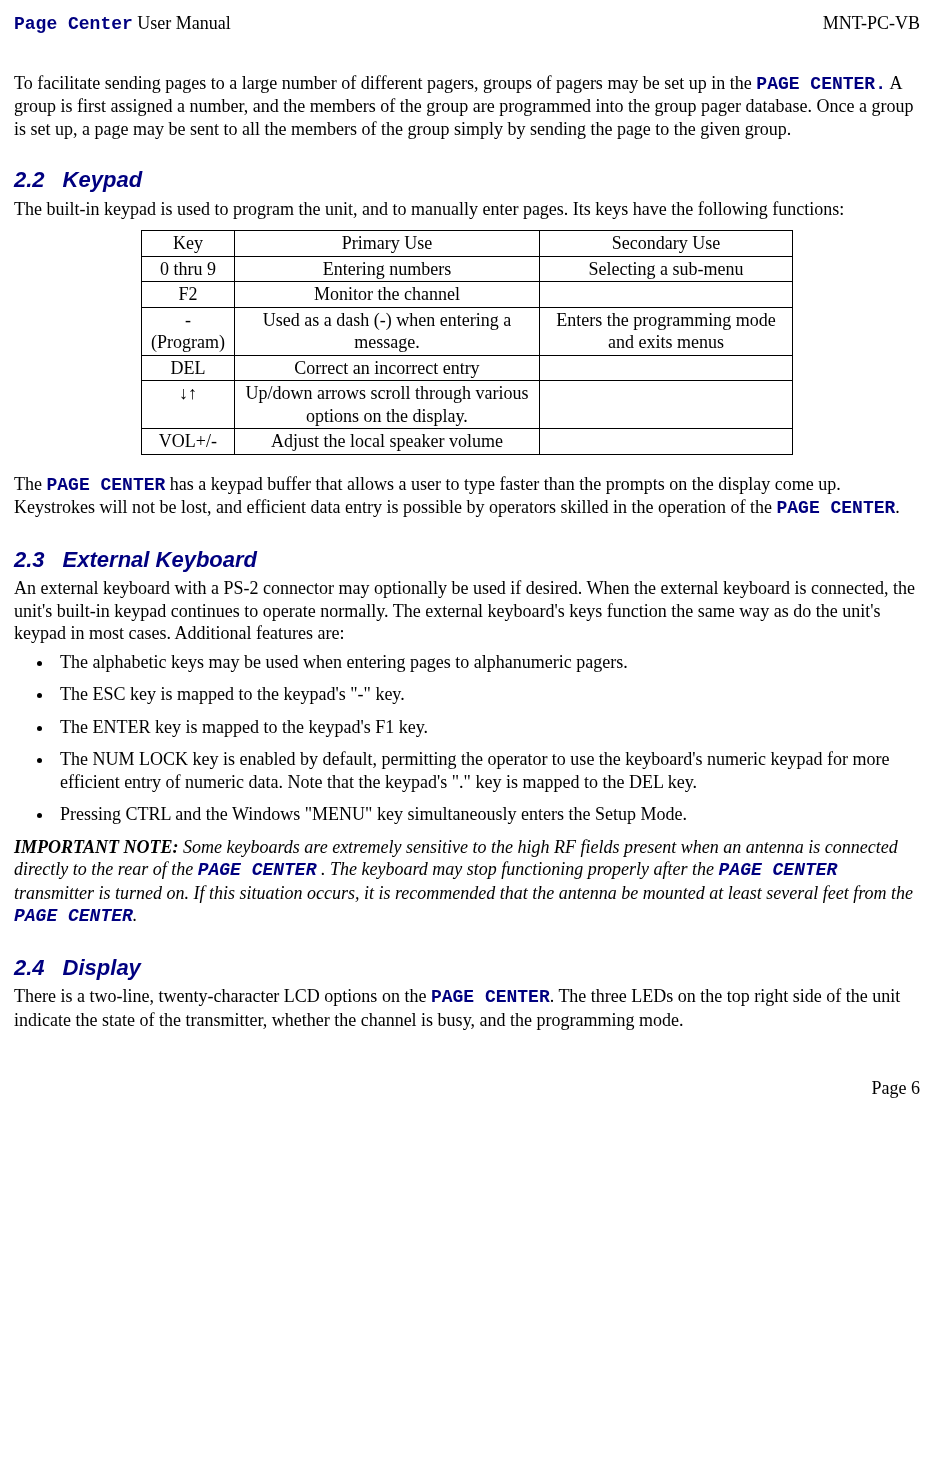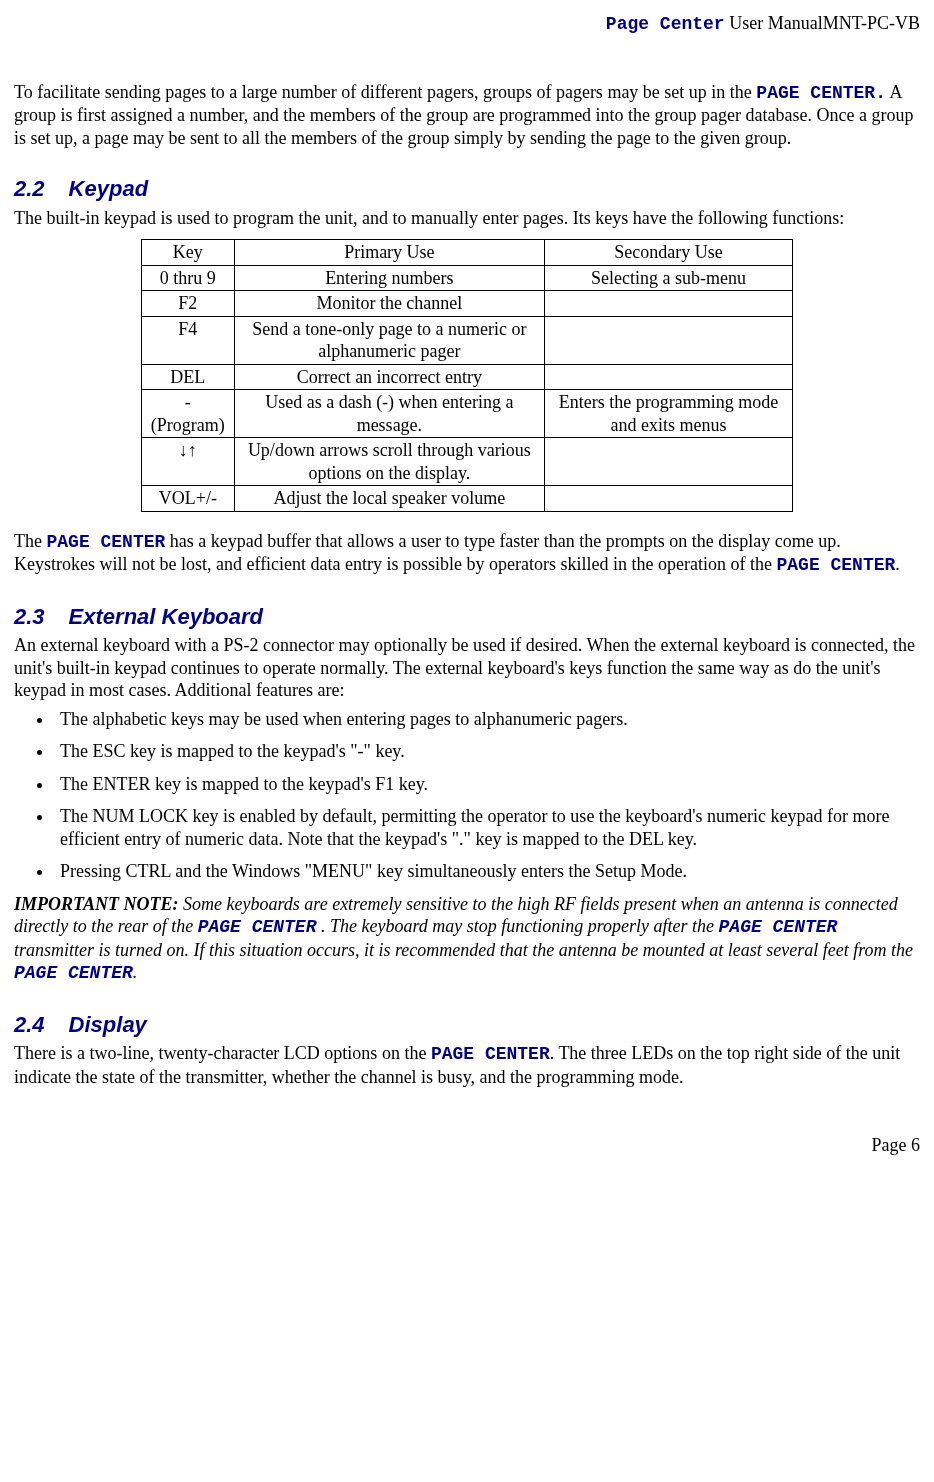--- a/index.html
+++ b/index.html
@@ -8,22 +8,22 @@
     line-height: 1.25;
     margin: 0;
     padding: 12px 14px 40px 14px;
     color: #000;
     background: #fff;
     width: 934px;
     box-sizing: border-box;
   }
   .header {
     display: flex;
-    justify-content: flex-end;
-    margin-bottom: 45px;
+    justify-content: space-between;
+    margin-bottom: 36px;
   }
   .pc {
     font-family: "Courier New", Courier, monospace;
     font-weight: bold;
     color: #000080;
   }
   .pc-italic {
     font-family: "Courier New", Courier, monospace;
     font-weight: bold;
     font-style: italic;
@@ -32,21 +32,21 @@
   p { margin: 0 0 4px 0; }
   .section-heading {
     font-family: Arial, Helvetica, sans-serif;
     font-weight: bold;
     font-style: italic;
     color: #000080;
     font-size: 22px;
     margin-top: 26px;
     margin-bottom: 4px;
   }
-  .section-num { margin-right: 24px; }
+  .section-num { margin-right: 18px; }
   table.key-table {
     border-collapse: collapse;
     margin: 10px auto 18px auto;
     width: 72%;
     font-size: 18px;
     border-radius: 29px;
   }
   table.key-table td {
     border: 1px solid #000;
     padding: 1px 6px;
@@ -104,33 +104,28 @@
         <td>0 thru 9</td>
         <td>Entering numbers</td>
         <td>Selecting a sub-menu</td>
       </tr>
   <tr>
         <td>F2</td>
         <td>Monitor the channel</td>
         <td></td>
       </tr>
   <tr>
-        <td>F4</td>
-        <td>Send a tone-only page to a numeric or alphanumeric pager</td>
-        <td></td>
+        <td>- (Program)</td>
+        <td>Used as a dash (-) when entering a message.</td>
+        <td>Enters the programming mode and exits menus</td>
       </tr>
   <tr>
         <td>DEL</td>
         <td>Correct an incorrect entry</td>
         <td></td>
-      </tr>
-  <tr>
-        <td>- (Program)</td>
-        <td>Used as a dash (-) when entering a message.</td>
-        <td>Enters the programming mode and exits menus</td>
       </tr>
   <tr>
         <td>↓↑</td>
         <td>Up/down arrows scroll through various options on the display.</td>
         <td></td>
       </tr>
   <tr>
         <td>VOL+/-</td>
         <td>Adjust the local speaker volume</td>
         <td></td>

